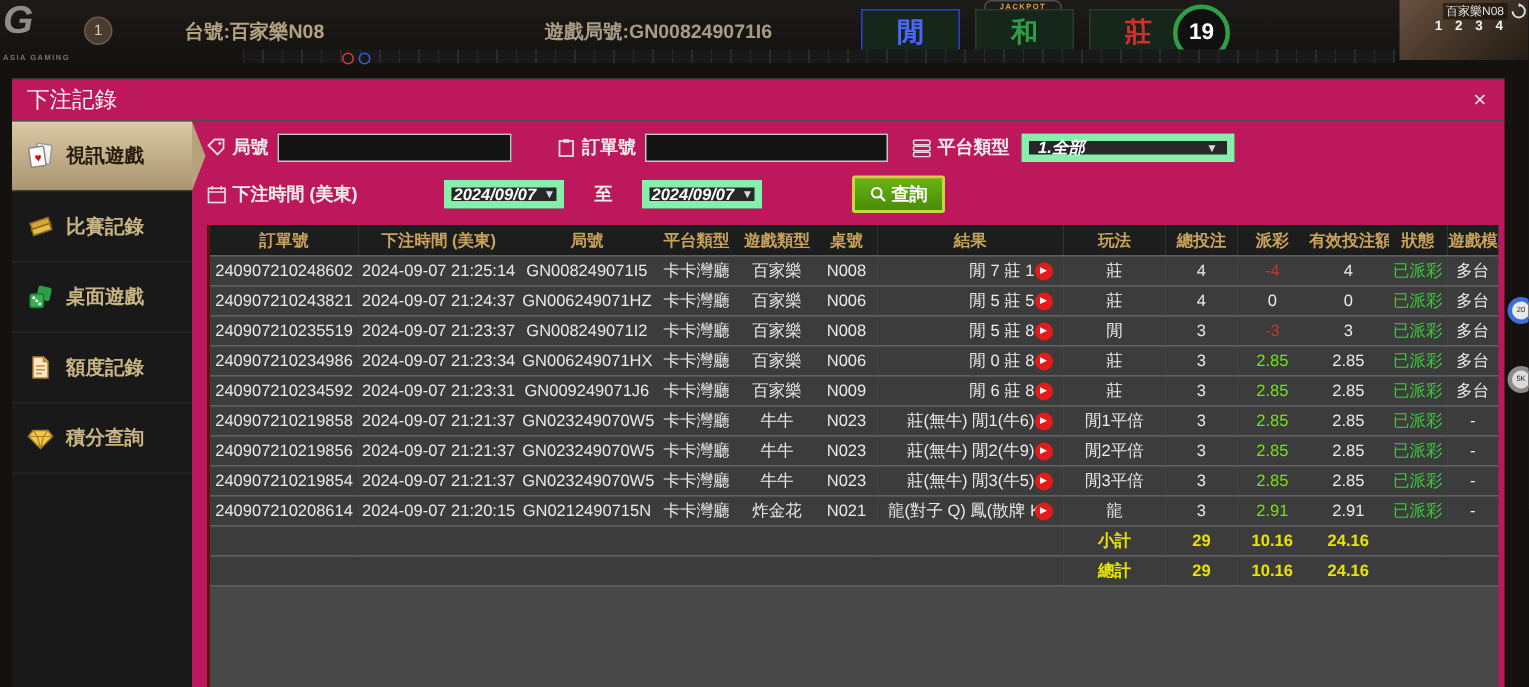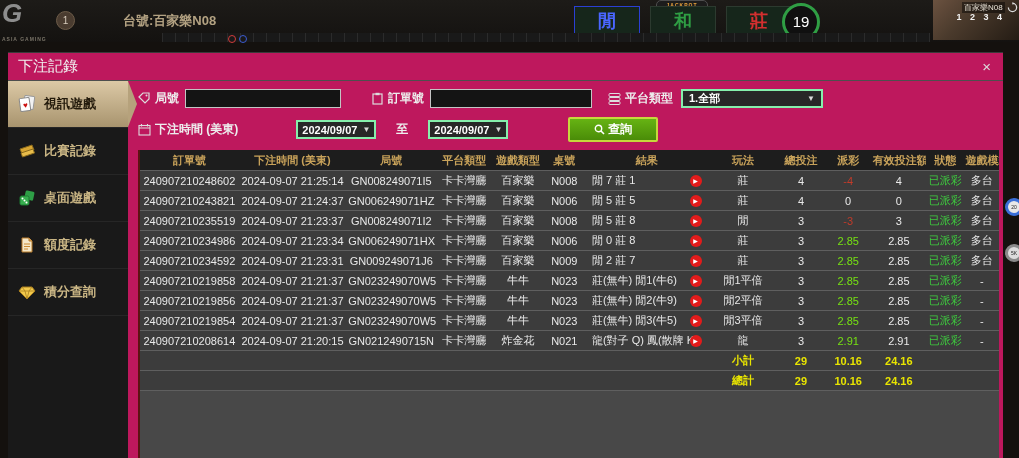--- a/index.html
+++ b/index.html
@@ -17,21 +17,21 @@
   .lbl-table{left:80px;margin-left:43px;}
   .lbl-round{left:363px;color:#a79c85;}
   .tile{position:absolute;top:6px;width:64px;height:28px;background:#16261b;border:1px solid #2c3a2f;
     text-align:center;line-height:28px;font-size:18px;font-weight:bold;}
   .tile-player{left:574px;color:#4a66ff;border-color:#2b3fd4;}
   .tile-tie{left:650px;color:#2f9e44;}
   .tile-banker{left:726px;color:#d32f2f;}
   .jackpot-pill{position:absolute;left:656px;top:0;width:50px;height:9px;background:#1c1c1c;border:1px solid #4e4e4e;
     border-radius:5px;color:#e8a33d;font-size:5px;font-weight:bold;text-align:center;line-height:9px;letter-spacing:1px;}
   .timer{position:absolute;left:782px;top:3px;width:32px;height:32px;border-radius:50%;background:#101010;
-    border:3px solid #2f9e44;color:#fff;font-size:15px;font-weight:normal;text-align:center;line-height:32px;}
+    border:3px solid #2f9e44;color:#fff;font-size:15px;font-weight:bold;text-align:center;line-height:32px;}
   .video{position:absolute;left:933px;top:0;width:86px;height:40px;overflow:hidden;
     background:linear-gradient(135deg,#6b5240 0%,#4a3a2c 40%,#241c14 100%);}
   .video-label{position:absolute;left:2px;top:2px;font-size:8px;color:#e8e2d6;background:rgba(0,0,0,.45);padding:0 2px;margin-left:27px;}
   .video-cams{position:absolute;right:14px;top:12px;font-size:9px;font-weight:bold;color:#f2f2f2;letter-spacing:3px;}
   .video-refresh{position:absolute;right:1px;top:2px;width:11px;height:11px;}
   .roadmap{position:absolute;left:162px;top:33px;width:768px;height:9px;background:#191919;
     background-image:repeating-linear-gradient(90deg,#2b2b2b 0 1px,transparent 1px 13px);}
   .dot{position:absolute;top:35px;width:6px;height:6px;border-radius:50%;border:1px solid;}
   .dot-red{left:228px;border-color:#d23b3b;}
   .dot-blue{left:239px;border-color:#3b5bd2;}
@@ -57,61 +57,62 @@
   .side-icon{width:18px;height:18px;flex:none;}
 
   
   .main{flex:1;display:flex;flex-direction:column;padding:8px 4px 0 10px;min-width:0;}
   .frow{display:flex;align-items:center;font-size:12px;font-weight:bold;color:#ededed;}
   .ficon{width:13px;height:13px;margin-right:4px;flex:none;}
   .tbox{height:17px;background:#141414;border:1px solid #c4c4c4;color:#fff;font-size:11px;
     padding:0 4px;margin-left:6px;}
   .in-round{width:146px;}
   .in-order{width:152px;}
-  .sel{height:19px;background:#272727;border:2px solid #86efac;color:#fff;font-size:11px;
-    display:flex;align-items:center;cursor:pointer;box-sizing:border-box;}
+  .sel{height:19px;background:#272727;border:5px solid #86efac;color:#fff;font-size:11px;
+    display:flex;align-items:center;cursor:pointer;box-sizing:border-box;font-style:italic;}
   .sel-platform{width:142px;margin-left:8px;padding:0 6px;justify-content:space-between;}
   .sel-date{width:80px;justify-content:center;gap:5px;}
   .caret{font-size:8px;color:#d8d8d8;}
   .gap28{margin-left:30px;}.gap18{margin-left:16px;}
   .row2{margin-top:9px;}
   .date1{margin-left:58px;}
   .to-label{margin:0 20px;}
-  .btn-search{margin-left:60px;height:21px;padding:0 24px;display:flex;align-items:center;gap:3px;
+  .btn-search{margin-left:60px;height:21px;padding:0 10px;display:flex;align-items:center;gap:3px;
     background:linear-gradient(#66b313,#4a8c08);border:2px solid #c6d93c;border-radius:2px;
     color:#fff;font-size:12px;font-weight:bold;cursor:pointer;}
 
   
   .table-wrap{margin-top:8px;flex:1;background:#484848;border-left:2px solid #5c1313;overflow:hidden;}
   table{width:100%;border-collapse:collapse;table-layout:fixed;font-size:11px;}
   th{height:20px;background:#1d1d1d;color:#c8a25a;font-weight:bold;font-size:11px;
     border-bottom:1px solid #5e5e5e;white-space:nowrap;overflow:hidden;padding:0 1px;}
   td{height:19px;background:#3c3c3c;color:#e9e9e9;text-align:center;border-bottom:1px solid #5f5f5f;
     white-space:nowrap;overflow:hidden;padding:0 2px;}
-  .rtext{display:inline-block;width:calc(100% - 22px);text-align:left;vertical-align:middle;}
+  .rtext{display:inline-block;width:calc(100% - 22px);text-align:right;vertical-align:middle;}
   .play{display:inline-block;width:12px;height:12px;border-radius:50%;background:#e31b1b;color:#fff;
     font-size:6px;line-height:12px;text-align:center;vertical-align:middle;cursor:pointer;}
   .pay-neg{color:#c13b2a;}
   .pay-pos{color:#76e112;}
   .pay-zero{color:#e9e9e9;}
   .st-green{color:#3ecb3e;}
   .yl{color:#e8e400;font-weight:bold;}
 </style>
 </head>
 <body>
 
 <div class="stage">
 
   <div class="game-bg">
     <div class="topbar">
       <div class="ag-logo">
         <span>G</span><small>ASIA GAMING</small>
       </div>
       <div class="seat-badge">1</div>
       <div class="bar-label lbl-table">台號:百家樂N08</div>
+      <div class="bar-label lbl-round">遊戲局號:GN008249071I6</div>
       <div class="tile tile-player">閒</div>
       <div class="jackpot-pill">JACKPOT</div>
       <div class="tile tile-tie">和</div>
       <div class="tile tile-banker">莊</div>
       <div class="timer">19</div>
       <div class="video">
         <span class="video-label">百家樂N08</span>
         <span class="video-cams">1 2 3 4</span>
         <svg class="video-refresh" viewBox="0 0 12 12">
           <path d="M6 1.5 A4.5 4.5 0 1 1 1.5 6" fill="none" stroke="#ddd" stroke-width="1.4"></path>
@@ -324,21 +325,21 @@
                   <td class="st-green">已派彩</td>
                   <td>多台</td>
                 </tr>
                 <tr>
                   <td>240907210234592</td>
                   <td>2024-09-07 21:23:31</td>
                   <td>GN009249071J6</td>
                   <td>卡卡灣廳</td>
                   <td>百家樂</td>
                   <td>N009</td>
-                  <td><span class="rtext">閒 2 莊 7</span><span class="play">▶</span></td>
+                  <td><span class="rtext">閒 6 莊 8</span><span class="play">▶</span></td>
                   <td>莊</td>
                   <td>3</td>
                   <td class="pay-pos">2.85</td>
                   <td>2.85</td>
                   <td class="st-green">已派彩</td>
                   <td>多台</td>
                 </tr>
                 <tr>
                   <td>240907210219858</td>
                   <td>2024-09-07 21:21:37</td>

